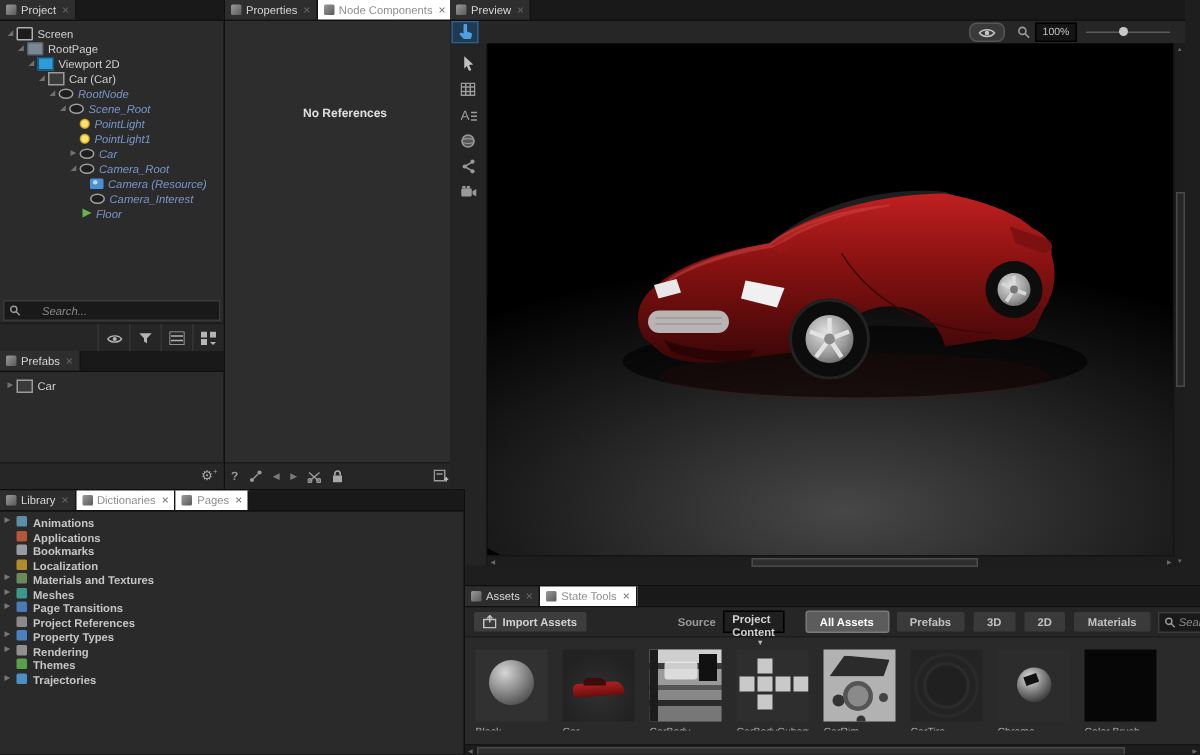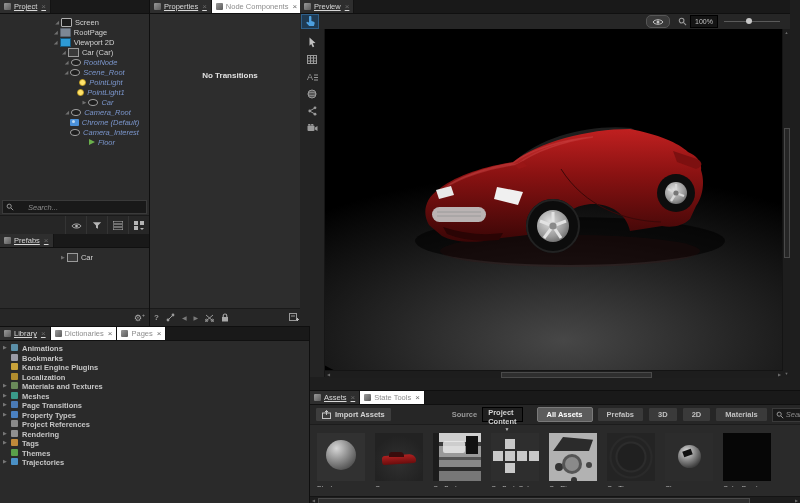--- a/index.html
+++ b/index.html
@@ -4,28 +4,28 @@
 <style>
   html,body{margin:0;padding:0;background:#141414;}
   #app{position:relative;width:800px;height:503px;background:#1e1e1e;overflow:hidden;
        font-family:"Liberation Sans","DejaVu Sans",sans-serif;font-size:7.5px;color:#c8c8c8;
        -webkit-font-smoothing:antialiased;cursor:default;user-select:none;}
   .panel{position:absolute;}
   
   .tabbar{display:flex;height:13px;background:#191919;border-bottom:1px solid #101010;}
   .tab{display:inline-flex;align-items:center;height:13px;padding:0 4px;background:#ffffff;
        color:#8d8d8d;border-right:1px solid #131313;white-space:nowrap;}
-  .tab.active{background:#2e2e2e;color:#d8d8d8;text-decoration:underline;}
+  .tab.active{background:#2e2e2e;color:#d8d8d8;}
   .tabicon{width:7px;height:7px;margin-right:3px;border-radius:1px;
            background:linear-gradient(135deg,#9a9a9a,#5a5a5a);flex:none;}
   .tclose{margin-left:4px;color:#6a6a6a;font-size:8px;line-height:8px;}
   
   #project-panel{left:0;top:0;width:149px;height:326px;background:#2b2b2b;border-right:1px solid #0f0f0f;}
   #tree{position:absolute;left:0;top:14px;width:149px;height:185px;overflow:hidden;padding-top:3px;}
-  .trow{display:flex;align-items:center;height:10px;white-space:nowrap;justify-content:center;}
+  .trow{display:flex;align-items:center;height:10px;white-space:nowrap;}
   .tind{flex:none;}
   .tarrow{flex:none;width:8px;text-align:center;color:#707070;font-size:5px;}
   .ticon{flex:none;position:relative;width:9px;height:7px;margin:0 3px 0 0;}
   .tlabel{color:#d2d2d2;}
   .tlabel.inst{color:#7b96cc;font-style:italic;}
   .i-screen{border:1px solid #b0b0b0;border-radius:1px;background:#1c1c1c;}
   .i-page{background:#7d8794;border-radius:1px;border:1px solid #5a626d;}
   .i-viewport{background:#2e9bd6;border:1px solid #15587e;}
   .i-prefabview{border:1px solid #9a9a9a;background:#3a3a3a;}
   .i-node{width:8px;height:5px;border:1px solid #9f9f9f;border-radius:50%;background:#1e1e1e;}
@@ -201,21 +201,21 @@
         <div class="trow">
           <span class="tind" style="width:45px"></span>
           <span class="tarrow">◢</span>
           <span class="ticon i-node"></span>
           <span class="tlabel inst">Camera_Root</span>
         </div>
         <div class="trow">
           <span class="tind" style="width:52px"></span>
           <span class="tarrow"></span>
           <span class="ticon i-camera"></span>
-          <span class="tlabel inst">Chrome (Default)</span>
+          <span class="tlabel inst">Camera (Resource)</span>
         </div>
         <div class="trow">
           <span class="tind" style="width:52px"></span>
           <span class="tarrow"></span>
           <span class="ticon i-node"></span>
           <span class="tlabel inst">Camera_Interest</span>
         </div>
         <div class="trow">
           <span class="tind" style="width:45px"></span>
           <span class="tarrow"></span>
@@ -287,21 +287,21 @@
           <span class="tabicon"></span>
           <span>Properties</span>
           <span class="tclose">×</span>
         </div>
         <div class="tab">
           <span class="tabicon"></span>
           <span>Node Components</span>
           <span class="tclose">×</span>
         </div>
       </div>
-    <div id="no-props">No Transitions</div>
+    <div id="no-props">No References</div>
     <div class="bottombar">
       <span class="pbi q">?</span>
       <span class="pbi">
           <svg width="9" height="9" viewBox="0 0 9 9">
             <circle cx="2" cy="7" r="1.4" fill="#9a9a9a"></circle>
             <circle cx="7" cy="2" r="1.4" fill="#9a9a9a"></circle>
             <line x1="3" y1="6" x2="6" y2="3" stroke="#9a9a9a"></line>
           </svg>
         </span>
       <span class="pbi arrtxt">◀</span>
@@ -533,27 +533,27 @@
         </div>
       </div>
     <div id="library-list">
         <div class="lrow">
           <span class="larrow">▶</span>
           <span class="licon" style="background:#5b8fa8"></span>
           <span>Animations</span>
         </div>
         <div class="lrow">
           <span class="larrow"></span>
+          <span class="licon" style="background:#b5553a"></span>
+          <span>Applications</span>
+        </div>
+        <div class="lrow">
+          <span class="larrow"></span>
           <span class="licon" style="background:#9a9aa5"></span>
           <span>Bookmarks</span>
-        </div>
-        <div class="lrow">
-          <span class="larrow"></span>
-          <span class="licon" style="background:#c9a23a"></span>
-          <span>Kanzi Engine Plugins</span>
         </div>
         <div class="lrow">
           <span class="larrow"></span>
           <span class="licon" style="background:#b08c2e"></span>
           <span>Localization</span>
         </div>
         <div class="lrow">
           <span class="larrow">▶</span>
           <span class="licon" style="background:#6a8a5a"></span>
           <span>Materials and Textures</span>
@@ -562,38 +562,33 @@
           <span class="larrow">▶</span>
           <span class="licon" style="background:#3a9a8a"></span>
           <span>Meshes</span>
         </div>
         <div class="lrow">
           <span class="larrow">▶</span>
           <span class="licon" style="background:#4a7ab5"></span>
           <span>Page Transitions</span>
         </div>
         <div class="lrow">
+          <span class="larrow"></span>
+          <span class="licon" style="background:#8a8a8a"></span>
+          <span>Project References</span>
+        </div>
+        <div class="lrow">
           <span class="larrow">▶</span>
           <span class="licon" style="background:#4a80c0"></span>
           <span>Property Types</span>
         </div>
         <div class="lrow">
-          <span class="larrow"></span>
-          <span class="licon" style="background:#8a8a8a"></span>
-          <span>Project References</span>
-        </div>
-        <div class="lrow">
           <span class="larrow">▶</span>
           <span class="licon" style="background:#909090"></span>
           <span>Rendering</span>
-        </div>
-        <div class="lrow">
-          <span class="larrow">▶</span>
-          <span class="licon" style="background:#c08a3a"></span>
-          <span>Tags</span>
         </div>
         <div class="lrow">
           <span class="larrow"></span>
           <span class="licon" style="background:#5aa04a"></span>
           <span>Themes</span>
         </div>
         <div class="lrow">
           <span class="larrow">▶</span>
           <span class="licon" style="background:#4a90c5"></span>
           <span>Trajectories</span>

